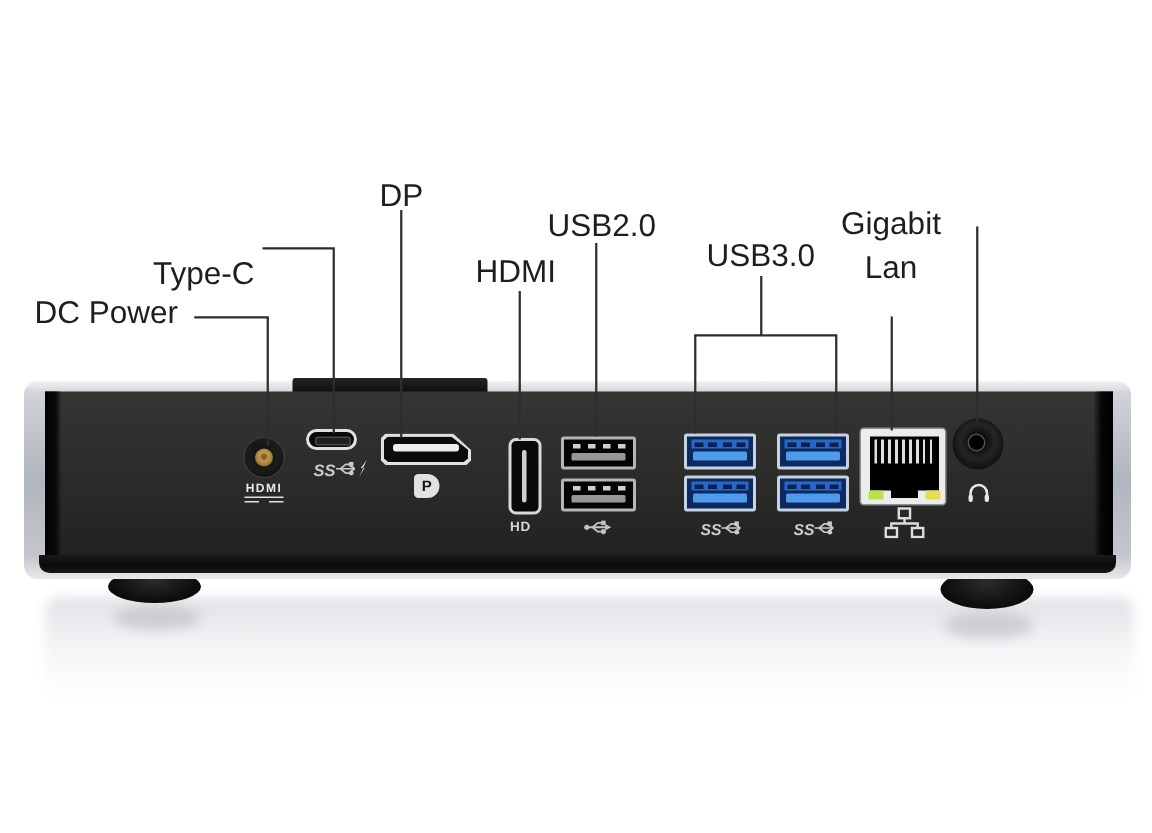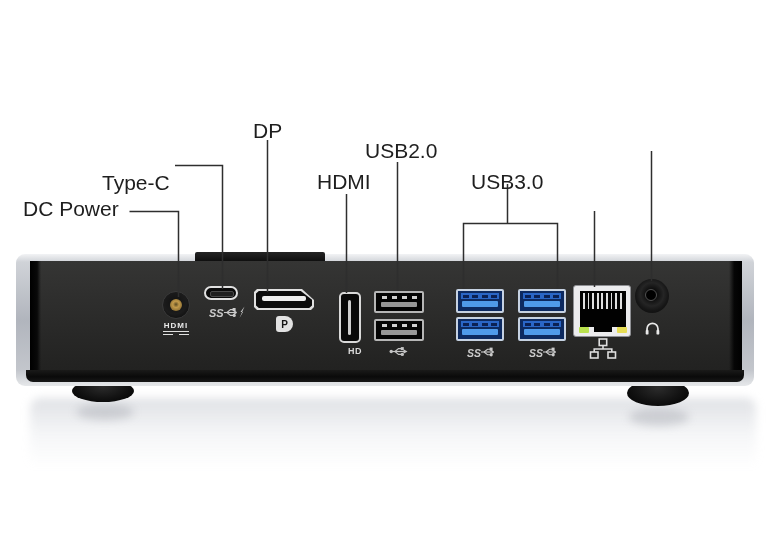--- a/index.html
+++ b/index.html
@@ -59,21 +59,21 @@
         clip-path:polygon(0% 14%, 5% 0%, 80% 0%, 100% 52%, 100% 86%, 95% 100%, 5% 100%, 0% 86%); }
   .dp-inner { position:absolute; left:2px; top:2px; right:2px; bottom:2px; background:#0b0b0b;
               clip-path:polygon(0% 14%, 5% 0%, 80% 0%, 100% 52%, 100% 86%, 95% 100%, 5% 100%, 0% 86%); }
   .dp-bar { position:absolute; left:6px; top:5px; width:44px; height:5px; border-radius:2px; background:#ededed; }
   .dp-logo { position:absolute; left:260px; top:62px; width:17px; height:16px; background:#e2e2e2;
              border-radius:3px 8px 8px 3px; display:flex; align-items:center; justify-content:center;
              font-size:10px; font-weight:bold; color:#151515; }
 
   .hdmi { left:323px; top:38px; width:22px; height:51px; border:2px solid #d9d9d9; border-radius:5px; background:#090909; }
   .hdmi-slot { position:absolute; left:7px; top:6px; width:3px; height:35px; border-radius:2px; background:#cfcfcf; }
-  .hdmi-logo { position:absolute; left:324px; top:92px; width:22px; text-align:right;
+  .hdmi-logo { position:absolute; left:324px; top:92px; width:22px; text-align:left;
                font-size:9px; font-weight:bold; letter-spacing:0.5px; color:#d8d8d8; }
 
   .usb2 { width:50px; height:22px; border:2px solid #b6b6b6; border-radius:2px; background:#040404; }
   .usb2 .pins { display:flex; justify-content:center; gap:5px; margin-top:3px; }
   .usb2 .pins i { display:block; width:5px; height:3px; background:#cfcfcf; }
   .usb2 .tongue { margin:3px 5px 0; height:5px; border-radius:1px; background:#979797; }
 
   .usb3 { width:48px; height:24px; border:2px solid #c6d2e2; border-radius:2px; background:#0d2a60; }
   .usb3 .pins { display:flex; justify-content:space-around; align-items:center; margin:2px 3px 0; height:6px; background:#2a66c6; }
   .usb3 .pins i { display:block; width:6px; height:3px; background:#0b2154; }
@@ -114,21 +114,25 @@
     <path d="M507.5 184 V223.5 M463.5 289 V223.5 H557.5 V289"></path>
     <path d="M594.5 211 V287"></path>
     <path d="M651.5 151 V281"></path>
   </svg>
 
   <div class="lbl" style="left:23px;  top:198px;">DC Power</div>
   <div class="lbl" style="left:102px; top:154px;margin-top:18px;">Type-C</div>
   <div class="lbl" style="left:253px; top:120px;">DP</div>
   <div class="lbl" style="left:317px; top:171px;">HDMI</div>
   <div class="lbl" style="left:365px; top:140px;">USB2.0</div>
-  <div class="lbl" style="left:471px; top:160px;margin-top:11px;">USB3.0</div>
+  <div class="lbl" style="left:471px; top:160px;">USB3.0</div>
+  <div class="lbl lbl2" style="left:552px; top:135px; width:84px;">
+    <div>Gigabit</div>
+    <div>Lan</div>
+  </div>
 
   <div class="device">
     <div class="lip"></div>
     <div class="face"></div>
     <div class="bottombar"></div>
 
     <div class="port dc-jack">
       <div class="dc-pin"></div>
     </div>
     <div class="dcin">

